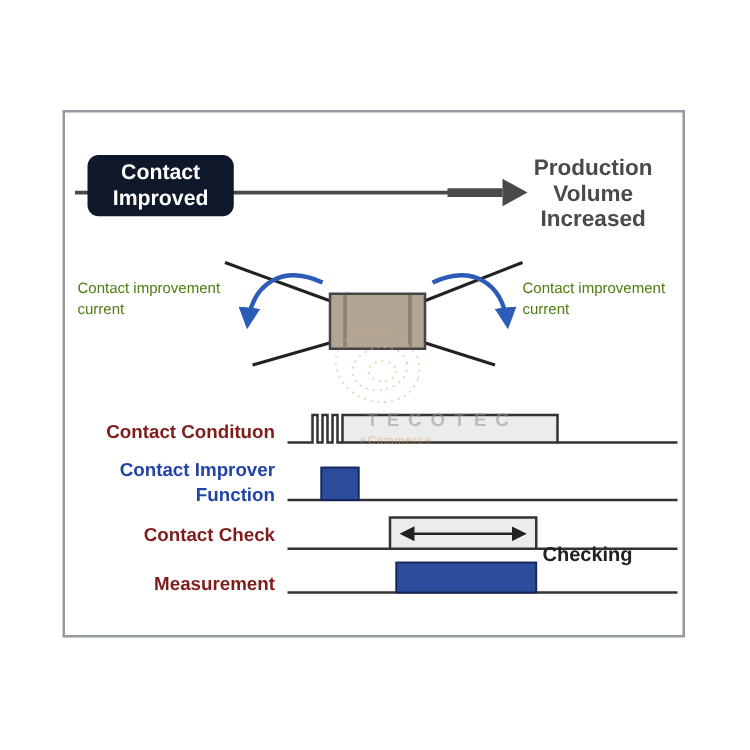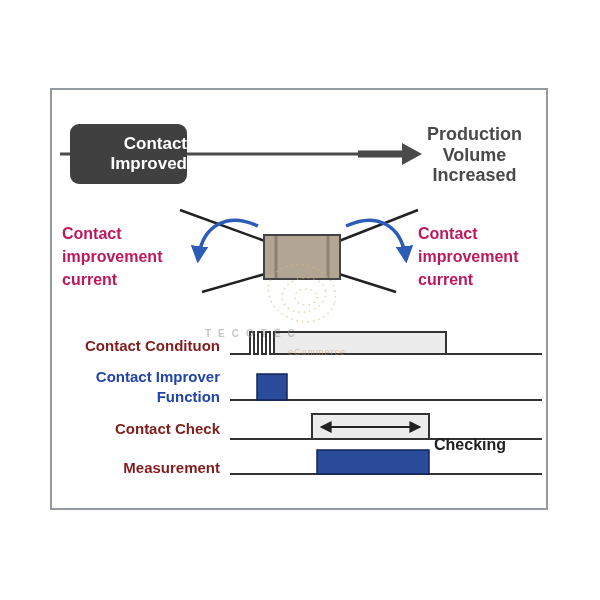--- a/index.html
+++ b/index.html
@@ -7,43 +7,43 @@
   .abs{position:absolute;}
   .frame{
     left:50px;top:88px;width:494px;height:418px;
     border:2px solid #949aa0;background:#ffffff;box-sizing:content-box;
   }
   .layer-svg{left:0;top:0;z-index:1;}
   .flow-box{
     z-index:3;border-radius:9px;color:#ffffff;font-weight:bold;text-align:center;
     display:flex;align-items:center;justify-content:center;line-height:1.2;
   }
-  .box-blue{left:18px;top:34px;width:117px;height:60px;background:#404040;font-size:17px;text-align:right;}
+  .box-blue{left:18px;top:34px;width:117px;height:49px;background:#0f172a;font-size:17px;}
   .box-green{left:146px;top:26px;width:160px;height:70px;background:#00a05a;font-size:19px;}
   .result-text{
     z-index:3;left:353px;top:26px;width:139px;height:78px;
     color:#4a4a4a;font-weight:bold;font-size:18px;line-height:1.15;text-align:center;
     display:flex;align-items:center;justify-content:center;
   }
   .side-label{
-    z-index:3;width:122px;color:#be185d;font-weight:bold;font-size:16px;line-height:1.45;
+    z-index:3;width:122px;color:#4d7c0f;font-weight:normal;font-size:12px;line-height:1.45;
   }
   .side-label.left{left:10px;top:132px;text-align:left;}
   .side-label.right{left:366px;top:132px;text-align:left;}
   .timing-label{
     z-index:3;left:8px;width:160px;text-align:right;font-weight:bold;font-size:15px;
     color:#7f1d1d;line-height:1.3;
   }
   .timing-label.blue{color:#2244a8;}
   .checking-label{
     z-index:3;left:382px;top:346px;width:90px;font-weight:bold;font-size:16px;color:#222222;text-align:left;
   }
   .watermark{
-    z-index:2;left:153px;top:238px;width:190px;text-align:left;pointer-events:none;
-    color:rgba(150,150,150,0.55);font-size:10px;font-weight:bold;letter-spacing:7px;
+    z-index:2;left:172px;top:238px;width:190px;text-align:right;pointer-events:none;
+    color:rgba(150,150,150,0.55);font-size:15px;font-weight:bold;letter-spacing:7px;
   }
   .watermark-sub{
     z-index:2;left:205px;top:257px;width:120px;text-align:center;pointer-events:none;
     color:rgba(205,150,95,0.55);font-size:9px;letter-spacing:1px;
   }
 </style>
 </head>
 <body>
 
 <div class="abs frame">

